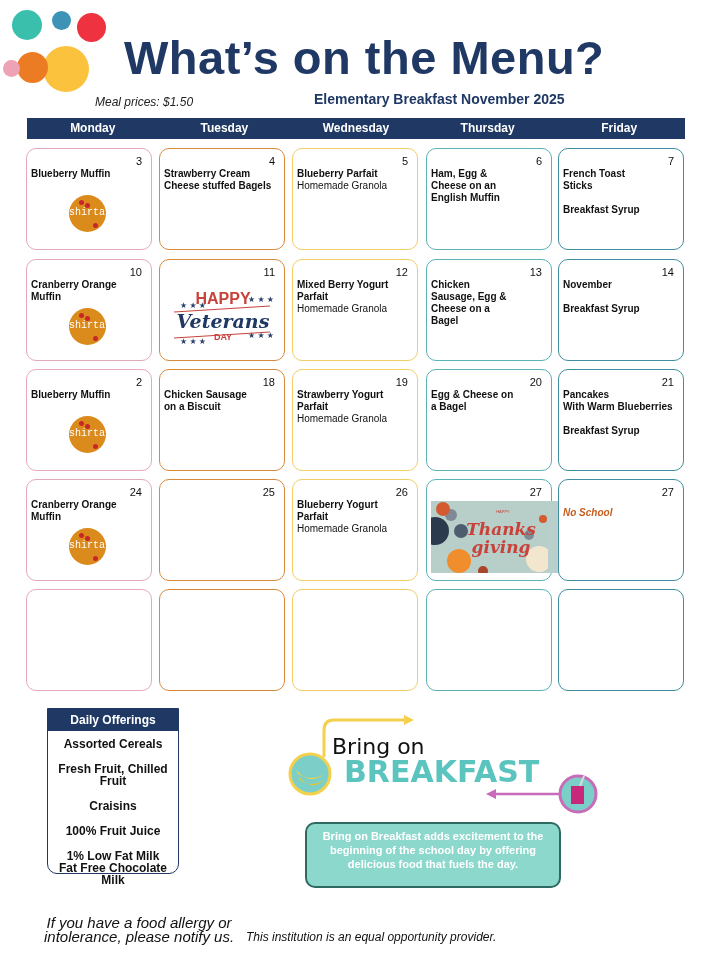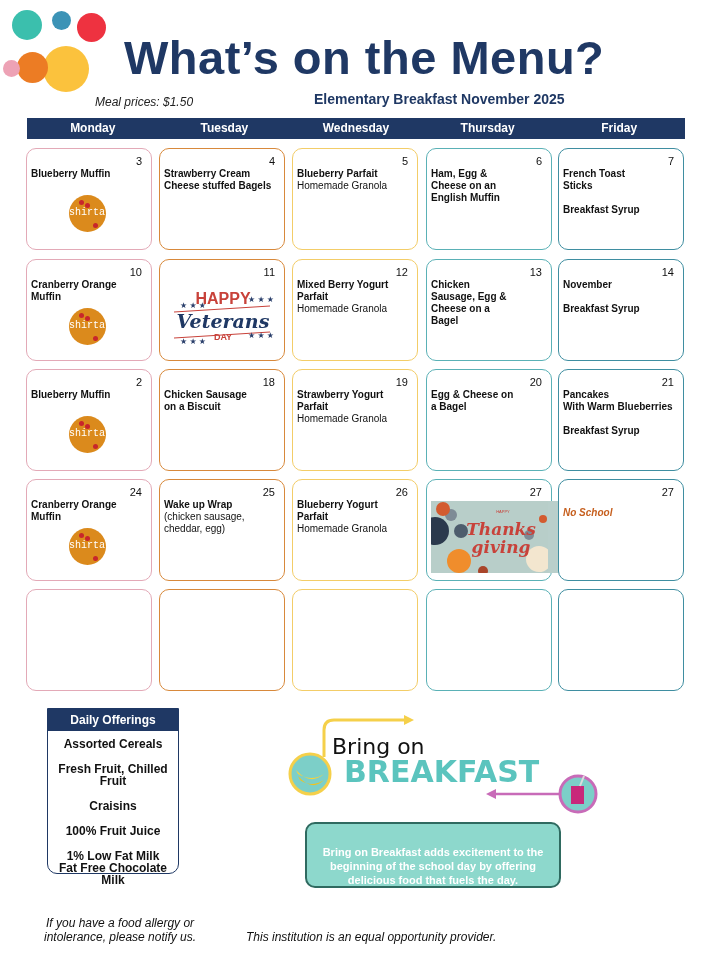--- a/index.html
+++ b/index.html
@@ -36,23 +36,23 @@
   .vet { position: absolute; left: 10px; top: 22px; width: 106px; height: 66px; }
   .thanks { position: absolute; left: 4px; top: 21px; width: 129px; height: 72px; background: #b9cfcb; overflow: hidden; }
 
   .offer-box { position: absolute; left: 47px; top: 708px; width: 132px; height: 166px; border: 1px solid #1f3864; border-radius: 0 0 10px 10px; }
   .offer-head { background: #1f3864; color: #fff; font-size: 12px; font-weight: bold; text-align: center; height: 22px; line-height: 22px; }
   .offer-list { text-align: center; font-size: 12px; font-weight: bold; }
   .offer-list div { margin-top: 13px; line-height: 12px; }
   .offer-list div:first-child { margin-top: 7px; }
 
   .bob { position: absolute; left: 286px; top: 712px; width: 320px; height: 105px; }
-  .bob-text { position: absolute; left: 305px; top: 822px; width: 256px; height: 66px; background: #8dd8cc; border: 2.5px solid #2f6a60; border-radius: 10px; color: #fff; font-size: 11px; font-weight: bold; text-align: center; line-height: 14px; padding-top: 21px; }
-
-  .foot1 { position: absolute; left: 44px; top: 916px; font-size: 12px; font-style: italic; text-align: center; line-height: 14px; color: #111; }
+  .bob-text { position: absolute; left: 305px; top: 822px; width: 256px; height: 66px; background: #8dd8cc; border: 2.5px solid #2f6a60; border-radius: 10px; color: #fff; font-size: 11px; font-weight: bold; text-align: center; line-height: 14px; padding-top: 5px; }
+
+  .foot1 { position: absolute; left: 44px; top: 916px; font-size: 15px; font-style: italic; text-align: center; line-height: 14px; color: #111; }
   .foot2 { position: absolute; left: 246px; top: 930px; font-size: 12px; font-style: italic; color: #111; }
 </style>
 </head>
 <body>
 
 <div id="dots">
     <div class="dot" style="left: 12px; top: 10px; width: 30px; height: 30px; background: rgb(59, 191, 173);"></div>
     <div class="dot" style="left: 52px; top: 11px; width: 19px; height: 19px; background: rgb(60, 147, 182);"></div>
     <div class="dot" style="left: 77px; top: 13px; width: 29px; height: 29px; background: rgb(238, 50, 64);"></div>
     <div class="dot" style="left: 43px; top: 46px; width: 46px; height: 46px; background: rgb(251, 194, 61);"></div>
@@ -219,25 +219,20 @@
       </div>
       <div class="logo" style="top:48px">
     <div class="berry" style="left:10px;top:5px"></div>
         <div class="berry" style="left:16px;top:8px"></div>
     <div class="berry" style="left:24px;top:28px"></div>
     <span>shirtark</span>
       </div>
     </div>
     <div class="cell c-tue" style="left: 159px; top: 479px;">
       <div class="num">25</div>
-      <div class="content">
-        <span class="b">Wake up Wrap</span>
-        <span class="n">(chicken sausage,</span>
-        <span class="n">cheddar, egg)</span>
-      </div>
     </div>
     <div class="cell c-wed" style="left: 292px; top: 479px;">
       <div class="num">26</div>
       <div class="content">
         <span class="b">Blueberry Yogurt</span>
         <span class="b">Parfait</span>
         <span class="n">Homemade Granola</span>
       </div>
     </div>
     <div class="cell c-thu" style="left: 426px; top: 479px;">

